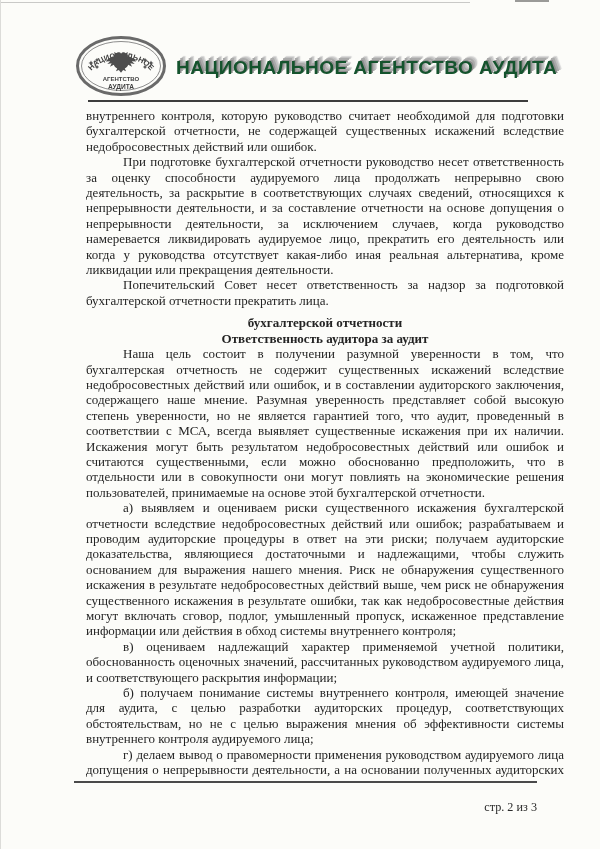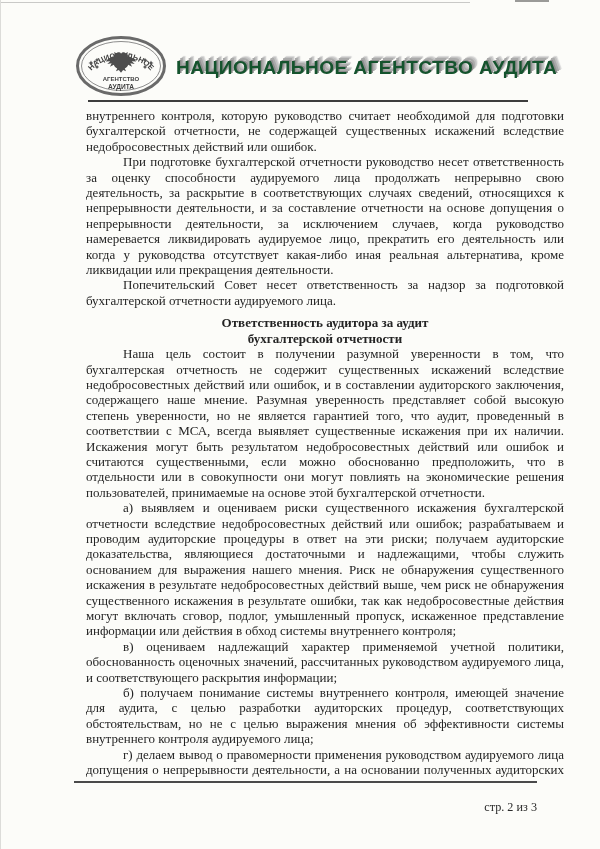--- a/index.html
+++ b/index.html
@@ -76,24 +76,24 @@
       <text x="47" y="55" text-anchor="middle" font-family="Liberation Sans, sans-serif" font-size="6.6" font-weight="bold" fill="#3f3f3f">АУДИТА</text>
     </svg>
   </div>
 
   <div class="banner">НАЦИОНАЛЬНОЕ АГЕНТСТВО АУДИТА</div>
   <div class="header-rule"></div>
 
   <div class="doc-body">
       <p class="para">внутреннего контроля, которую руководство считает необходимой для подготовки бухгалтерской отчетности, не содержащей существенных искажений вследствие недобросовестных действий или ошибок.</p>
       <p class="para indent">При подготовке бухгалтерской отчетности руководство несет ответственность за оценку способности аудируемого лица продолжать непрерывно свою деятельность, за раскрытие в соответствующих случаях сведений, относящихся к непрерывности деятельности, и за составление отчетности на основе допущения о непрерывности деятельности, за исключением случаев, когда руководство намеревается ликвидировать аудируемое лицо, прекратить его деятельность или когда у руководства отсутствует какая-либо иная реальная альтернатива, кроме ликвидации или прекращения деятельности.</p>
-      <p class="para indent">Попечительский Совет несет ответственность за надзор за подготовкой бухгалтерской отчетности аудируемого лица.</p>
+      <p class="para indent">Попечительский Совет несет ответственность за надзор за подготовкой бухгалтерской отчетности прекратить лица.</p>
       <div class="doc-heading">
+        <div>бухгалтерской отчетности</div>
         <div>Ответственность аудитора за аудит</div>
-        <div>бухгалтерской отчетности</div>
       </div>
       <p class="para indent">Наша цель состоит в получении разумной уверенности в том, что бухгалтерская отчетность не содержит существенных искажений вследствие недобросовестных действий или ошибок, и в составлении аудиторского заключения, содержащего наше мнение. Разумная уверенность представляет собой высокую степень уверенности, но не является гарантией того, что аудит, проведенный в соответствии с МСА, всегда выявляет существенные искажения при их наличии. Искажения могут быть результатом недобросовестных действий или ошибок и считаются существенными, если можно обоснованно предположить, что в отдельности или в совокупности они могут повлиять на экономические решения пользователей, принимаемые на основе этой бухгалтерской отчетности.</p>
       <p class="para indent">а) выявляем и оцениваем риски существенного искажения бухгалтерской отчетности вследствие недобросовестных действий или ошибок; разрабатываем и проводим аудиторские процедуры в ответ на эти риски; получаем аудиторские доказательства, являющиеся достаточными и надлежащими, чтобы служить основанием для выражения нашего мнения. Риск не обнаружения существенного искажения в результате недобросовестных действий выше, чем риск не обнаружения существенного искажения в результате ошибки, так как недобросовестные действия могут включать сговор, подлог, умышленный пропуск, искаженное представление информации или действия в обход системы внутреннего контроля;</p>
       <p class="para indent">в) оцениваем надлежащий характер применяемой учетной политики, обоснованность оценочных значений, рассчитанных руководством аудируемого лица, и соответствующего раскрытия информации;</p>
       <p class="para indent">б) получаем понимание системы внутреннего контроля, имеющей значение для аудита, с целью разработки аудиторских процедур, соответствующих обстоятельствам, но не с целью выражения мнения об эффективности системы внутреннего контроля аудируемого лица;</p>
       <p class="para indent force-justify">г) делаем вывод о правомерности применения руководством аудируемого лица допущения о непрерывности деятельности, а на основании полученных аудиторских</p>
     </div>
 
   <div class="footer-rule"></div>
   <div class="footer-page">стр. 2 из 3</div>

